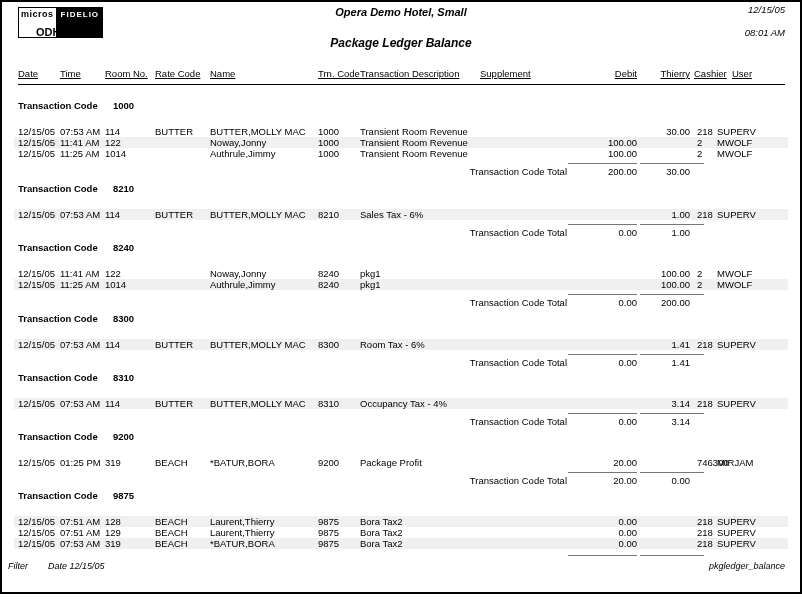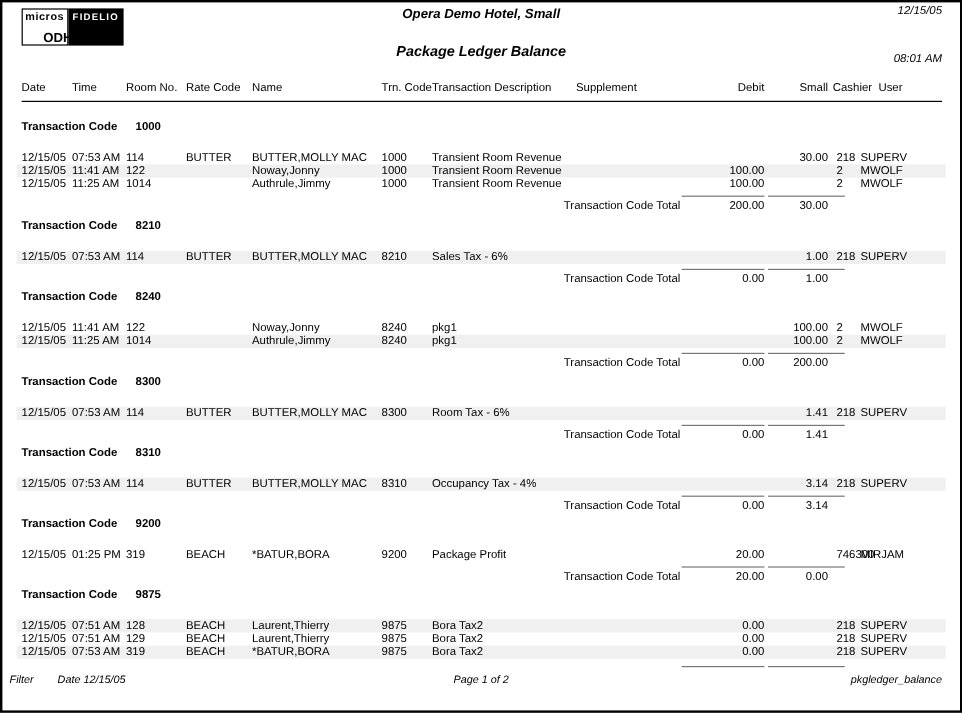--- a/index.html
+++ b/index.html
@@ -7,25 +7,25 @@
   .page-border{position:absolute;left:0;top:0;width:802px;height:594px;border:2px solid #000;box-sizing:border-box;background:#fff;}
 
   
   .logo{position:absolute;left:18px;top:7px;height:31px;display:flex;align-items:stretch;}
   .logo-micros{border:1px solid #000;background:#fff;color:#000;font-weight:bold;font-size:9px;line-height:13px;padding:0 2px;letter-spacing:0.5px;}
   .logo-fidelio{background:#000;color:#fff;font-weight:bold;font-size:8px;line-height:15px;padding:0 4px;letter-spacing:1px;}
   .prop-code{position:absolute;left:36px;top:26px;font-weight:bold;font-size:11px;}
   .hotel-name{position:absolute;left:0;top:6px;width:802px;text-align:center;font-weight:bold;font-style:italic;font-size:11px;}
   .report-title{position:absolute;left:0;top:36px;width:802px;text-align:center;font-weight:bold;font-style:italic;font-size:12px;}
   .hdr-date{position:absolute;right:17px;top:4px;font-style:italic;font-size:9.5px;}
-  .hdr-time{position:absolute;right:17px;top:44px;font-style:italic;font-size:9.5px;}
+  .hdr-time{position:absolute;right:17px;top:27px;font-style:italic;font-size:9.5px;}
 
   
   .colhead{position:absolute;left:0;top:68px;width:802px;height:12px;font-size:9.5px;}
-  .colhead span{position:absolute;top:0;white-space:nowrap;}
+  .colhead span{position:absolute;top:0;white-space:nowrap;text-decoration:underline;}
   .head-rule{position:absolute;left:18px;top:84px;width:767px;border-top:1px solid #000;}
 
   
   .c{position:absolute;top:0;white-space:nowrap;z-index:1;}
   .cl-date{left:18px;}  .cl-time{left:60px;}  .cl-room{left:105px;} .cl-rate{left:155px;}
   .cl-name{left:210px;} .cl-trn{left:318px;}  .cl-desc{left:360px;} .cl-supp{left:480px;}
   .cl-debit{left:540px;width:97px;text-align:right;}
   .cl-credit{left:600px;width:90px;text-align:right;}
   .cl-cashier{left:697px;} .cl-user{left:717px;}
   .colhead .cl-cashier{left:694px;} .colhead .cl-user{left:732px;text-align:right;}
@@ -72,21 +72,21 @@
 <div class="colhead">
   <span class="cl-date">Date</span>
   <span class="cl-time">Time</span>
   <span class="cl-room">Room No.</span>
   <span class="cl-rate">Rate Code</span>
   <span class="cl-name">Name</span>
   <span class="cl-trn">Trn. Code</span>
   <span class="cl-desc">Transaction Description</span>
   <span class="cl-supp">Supplement</span>
   <span class="cl-debit">Debit</span>
-  <span class="cl-credit">Small</span>
+  <span class="cl-credit">Thierry</span>
   <span class="cl-cashier">Cashier</span>
   <span class="cl-user">User</span>
 </div>
 <div class="head-rule"></div>
 
 <div class="section" style="top:100px">
   <div class="sec-hdr">
     <span class="lbl">Transaction Code</span>
     <span class="code">1000</span>
   </div>
@@ -358,15 +358,14 @@
   </div>
   <div class="rules-only">
     <span class="rule-debit"></span>
     <span class="rule-credit"></span>
   </div>
 </div>
 
 <div class="footer">
   <span class="f-filter">Filter</span>
   <span class="f-filterval">Date 12/15/05</span>
-  <span class="f-page">Page 1 of 2</span>
   <span class="f-report">pkgledger_balance</span>
 </div>
 
 </body></html>

